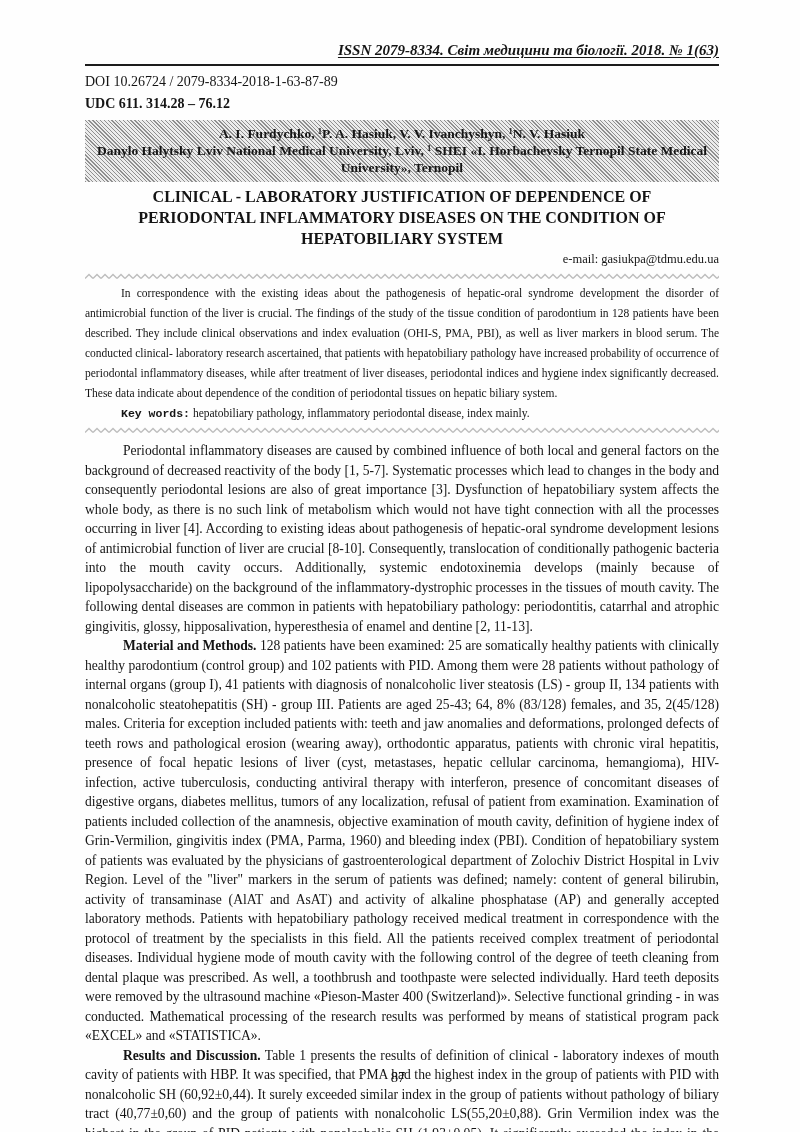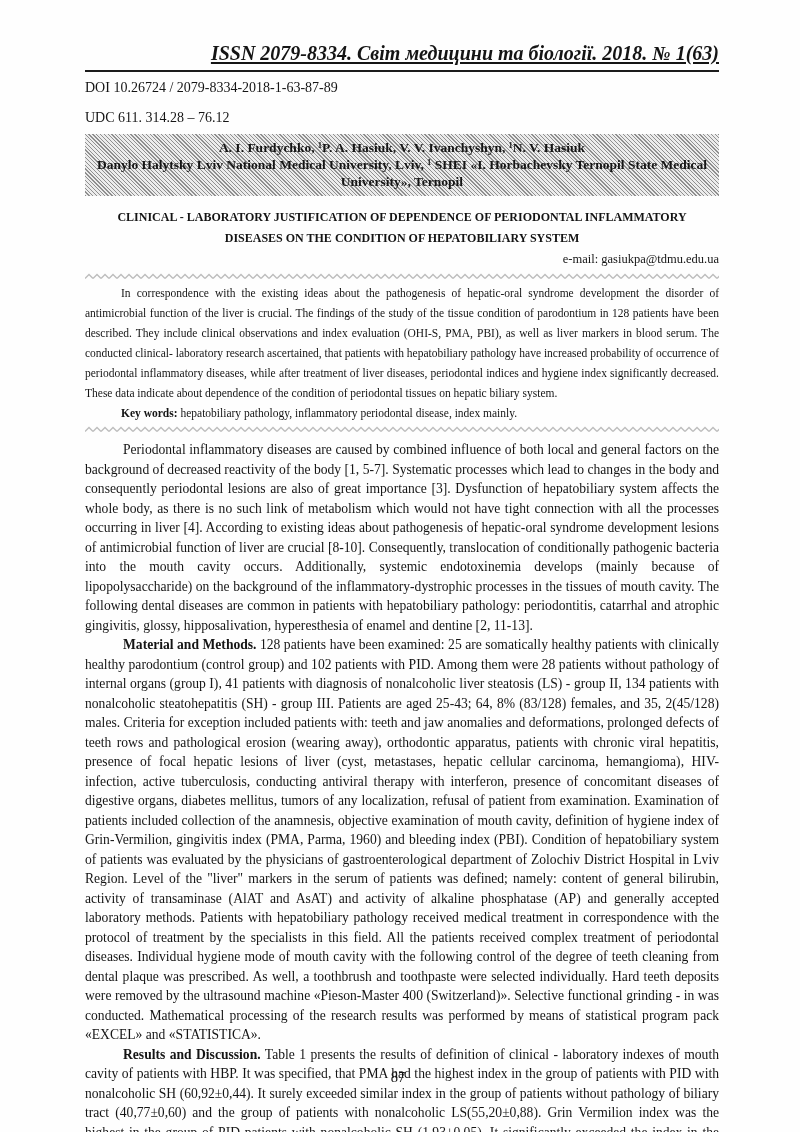--- a/index.html
+++ b/index.html
@@ -14,58 +14,58 @@
     overflow: hidden;
   }
   .content {
     position: absolute;
     left: 85px;
     top: 42px;
     width: 634px;
   }
   .journal-header {
     text-align: right;
-    font-size: 20px;
+    font-size: 15px;
     font-weight: bold;
     font-style: italic;
     padding-bottom: 5px;
     border-bottom: 2.5px solid #1c1c1c;
   }
   .journal-header .hdr-text { text-decoration: underline; text-underline-offset: 2px; }
   .doi-line { margin-top: 8px; font-weight: normal; font-size: 14px; }
-  .udc-line { margin-top: 14px; font-weight: normal; font-size: 14px; }
+  .udc-line { margin-top: 6px; font-weight: bold; font-size: 14px; }
   .authors-box {
     margin-top: 8px;
     padding: 5px 10px 6px 10px;
     text-align: center;
     font-weight: bold;
     font-size: 13.5px;
     line-height: 17px;
     background: repeating-linear-gradient(45deg, #8f8f8f 0px, #8f8f8f 0.9px, #ececec 0.9px, #ececec 2.7px);
   }
   .paper-title {
-    margin: 11px auto 0 auto;
+    margin: 4px auto 0 auto;
     max-width: 610px;
     text-align: center;
     font-weight: bold;
-    font-size: 12px;
+    font-size: 16px;
     line-height: 21px;
   }
   .email-line { margin-top: 3px; text-align: right; font-size: 12.5px; }
   .zigzag { display: block; margin-top: 6px; }
   .zigzag2 { display: block; margin-top: 3px; }
   .abstract {
     margin-top: 3px;
     font-size: 11.5px;
     line-height: 20px;
     text-align: justify;
   }
   .abstract .para { text-indent: 36px; }
   .abstract .kw { text-indent: 36px; }
-  .abstract .kw b { font-weight: bold; }
+  .abstract .kw b { font-weight: bold; font-family: Liberation Mono, monospace; }
   .body-text {
     margin-top: 7px;
     font-size: 13.6px;
     line-height: 19.5px;
     text-align: justify;
   }
   .body-text p { text-indent: 38px; }
   .body-text .lead { font-weight: bold; }
   .page-number {
     position: absolute;

